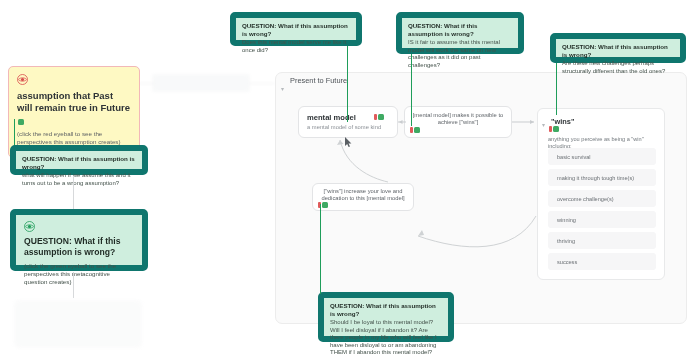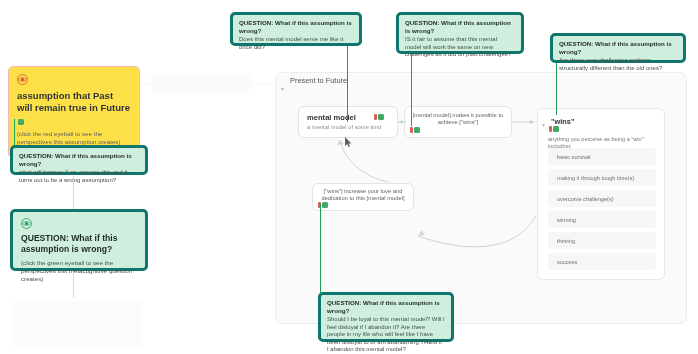--- a/index.html
+++ b/index.html
@@ -11,35 +11,35 @@
     overflow:hidden;
     color:#2f3437;
   }
   .canvas{position:absolute;inset:0;}
 
   
   .card{position:absolute;box-sizing:border-box;border-radius:5px;}
 
   
   .card-red{
-    background:#fde047;
+    background:#fef9c3;
     border:1px solid #f2b8b8;
   }
   .card-red .title{
     font-size:9.5px;font-weight:bold;line-height:12px;color:#2f3437;
     padding:0 8px;
   }
   .card-red .sub{
     font-size:6.2px;line-height:8px;color:#5b5f62;padding:0 8px;margin-top:3px;
   }
 
   
   .card-green{
     background:#cfeede;
-    border:3px solid #0f766e;
+    border:6px solid #0f766e;
   }
   .q-title{font-size:6.2px;font-weight:bold;line-height:8px;color:#1f2a24;}
   .q-body{font-size:6.0px;line-height:7.6px;color:#43514a;margin-top:1px;}
 
   .card-green.big .q-title{font-size:8.6px;line-height:11px;}
   .card-green.big .q-body{font-size:6.2px;line-height:8px;margin-top:4px;}
 
   
   .eye{position:relative;width:11px;height:11px;border-radius:50%;
        display:flex;align-items:center;justify-content:center;}

